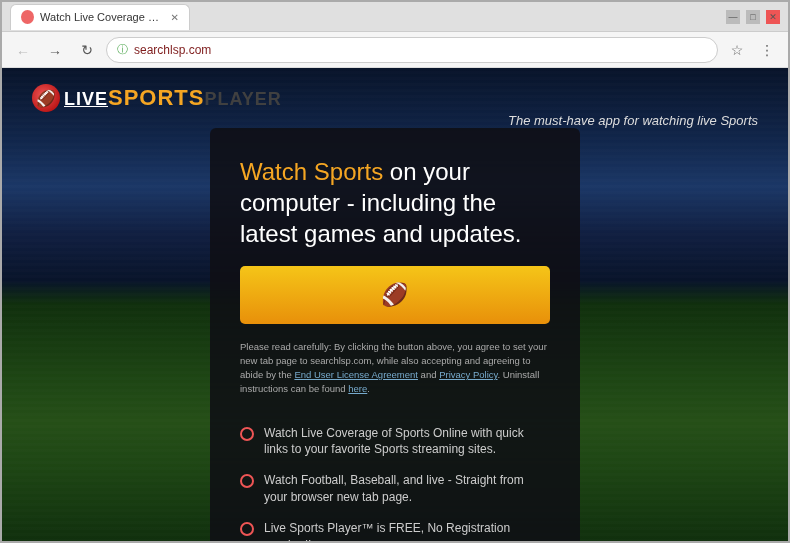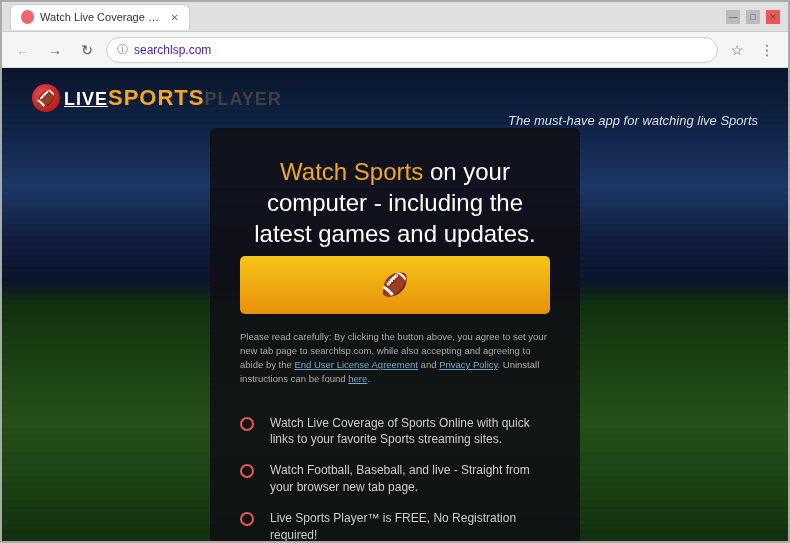--- a/index.html
+++ b/index.html
@@ -242,23 +242,23 @@
       width: 370px;
       background: rgba(15, 15, 20, 0.88);
       border-radius: 6px;
       padding: 28px 30px 24px;
       z-index: 10;
     }
 
     .card-heading {
       font-size: 24px;
       color: #fff;
-      text-align: center;
+      text-align: left;
       line-height: 1.3;
-      margin-bottom: 6px;
+      margin-bottom: 16px;
     }
 
     .card-heading .highlight {
       color: #f5a623;
     }
 
     .cta-button {
       width: 100%;
       background: linear-gradient(180deg, #f5c518 0%, #e8900a 100%);
       border: none;
@@ -293,21 +293,21 @@
 
     .features {
       display: flex;
       flex-direction: column;
       gap: 14px;
     }
 
     .feature-item {
       display: flex;
       align-items: flex-start;
-      gap: 16px;
+      gap: 10px;
     }
 
     .feature-dot {
       width: 14px;
       height: 14px;
       min-width: 14px;
       border: 2px solid #e55;
       border-radius: 50%;
       margin-top: 2px;
     }
@@ -337,21 +337,21 @@
       <button class="titlebar-btn" style="background:#e55;">✕</button>
     </div>
   </div>
 
   <div class="browser-toolbar">
     <button class="nav-btn disabled">←</button>
     <button class="nav-btn">→</button>
     <button class="nav-btn">↻</button>
     <div class="address-bar">
       <span class="lock-icon">ⓘ</span>
-      <span style="font-size:12px;color:#4c1d95;">searchlsp.com</span>
+      <span style="font-size:12px;color:#7f1d1d;">searchlsp.com</span>
     </div>
     <div class="toolbar-right">
       <button class="star-btn">☆</button>
       <button class="menu-btn">⋮</button>
     </div>
   </div>
 
   <div class="page-content">
 
     <div class="stadium-bg"></div>

